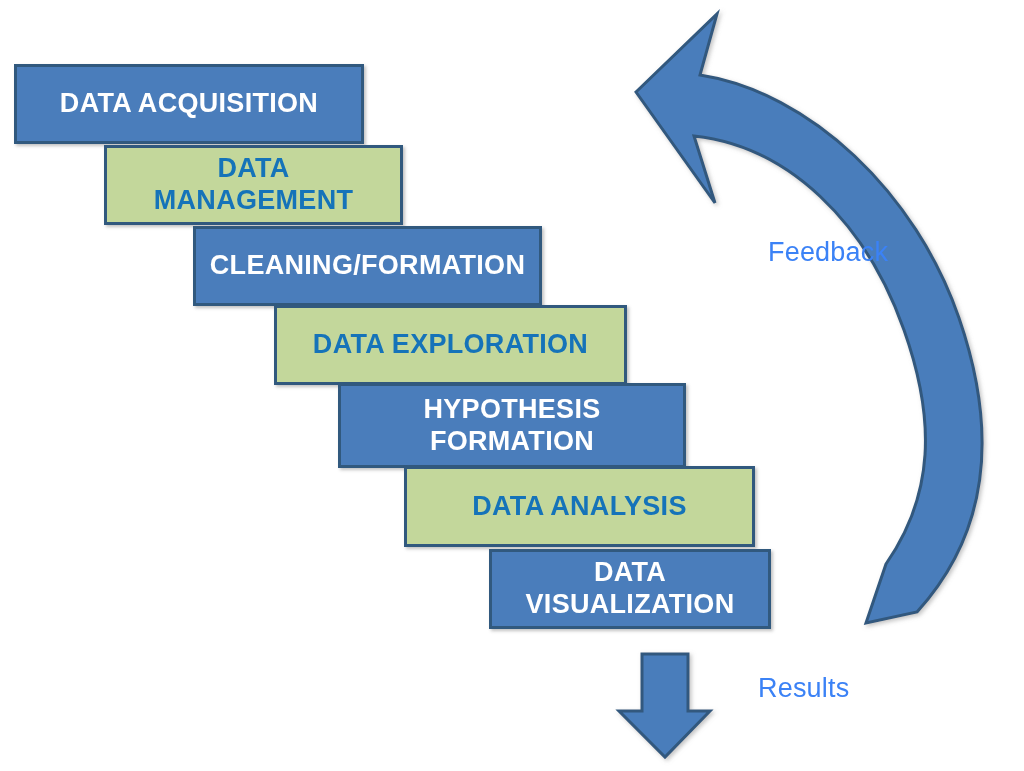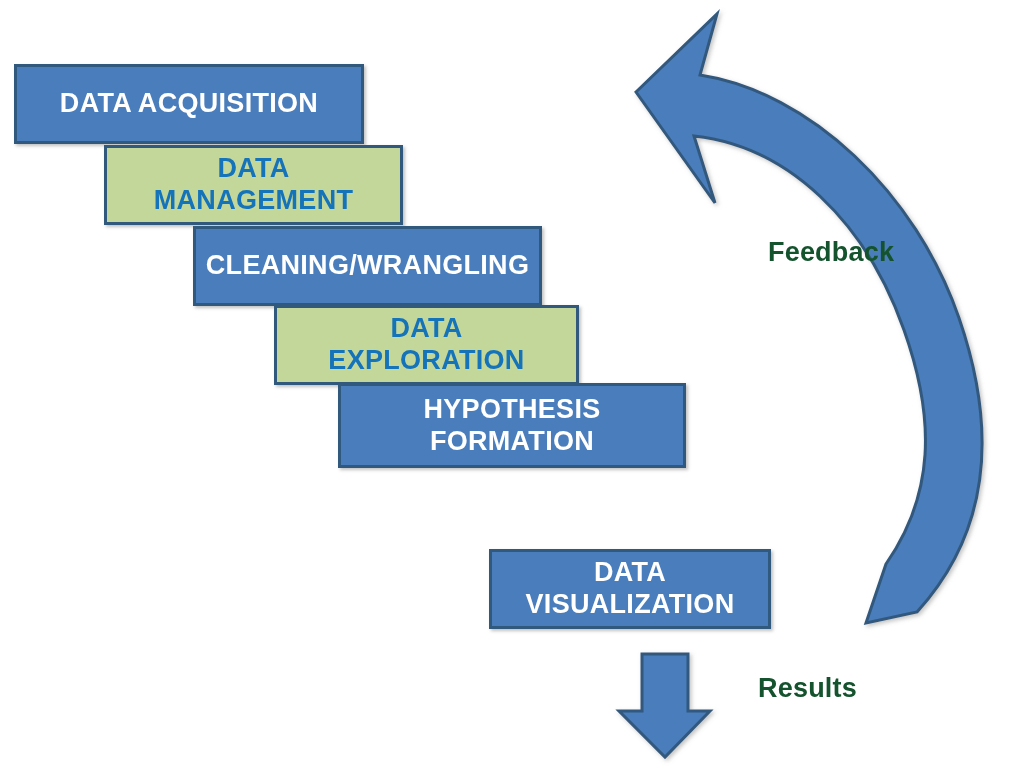--- a/index.html
+++ b/index.html
@@ -38,22 +38,22 @@
   }
   .stage-label {
     font-size: 27px;
     line-height: 1.18;
     font-weight: 700;
     white-space: pre-line;
     padding: 0 12px;
   }
   .annot {
     position: absolute;
-    font-weight: bold;
-    color: #14532d;
+    font-weight: normal;
+    color: #3b82f6;
     font-size: 27px;
     letter-spacing: 0.2px;
     white-space: nowrap;
   }
   #feedback-arrow, #results-arrow {
     position: absolute;
     left: 0;
     top: 0;
     width: 1024px;
     height: 771px;
@@ -108,32 +108,35 @@
 
   <div class="stage-box blue" style="left:14px; top:64px; width:350px; height:80px;">
     <span class="stage-label">DATA ACQUISITION</span>
   </div>
 
   <div class="stage-box green" style="left:104px; top:145px; width:299px; height:80px;">
     <span class="stage-label">DATA MANAGEMENT</span>
   </div>
 
   <div class="stage-box blue" style="left:193px; top:226px; width:349px; height:80px;">
-    <span class="stage-label">CLEANING/WRANGLING</span>
+    <span class="stage-label">CLEANING/FORMATION</span>
   </div>
 
-  <div class="stage-box green" style="left:274px; top:305px; width:305px; height:80px;">
+  <div class="stage-box green" style="left:274px; top:305px; width:353px; height:80px;">
     <span class="stage-label">DATA EXPLORATION</span>
   </div>
 
   <div class="stage-box blue" style="left:338px; top:383px; width:348px; height:85px;">
     <span class="stage-label">HYPOTHESIS
 FORMATION</span>
   </div>
 
+  <div class="stage-box green" style="left:404px; top:466px; width:351px; height:81px;">
+    <span class="stage-label">DATA ANALYSIS</span>
+  </div>
 
   <div class="stage-box blue" style="left:489px; top:549px; width:282px; height:80px;">
     <span class="stage-label">DATA VISUALIZATION</span>
   </div>
 
   <div class="annot" style="left:768px; top:237px;">Feedback</div>
 
   <div class="annot" style="left:758px; top:673px;">Results</div>
 
 </div>

